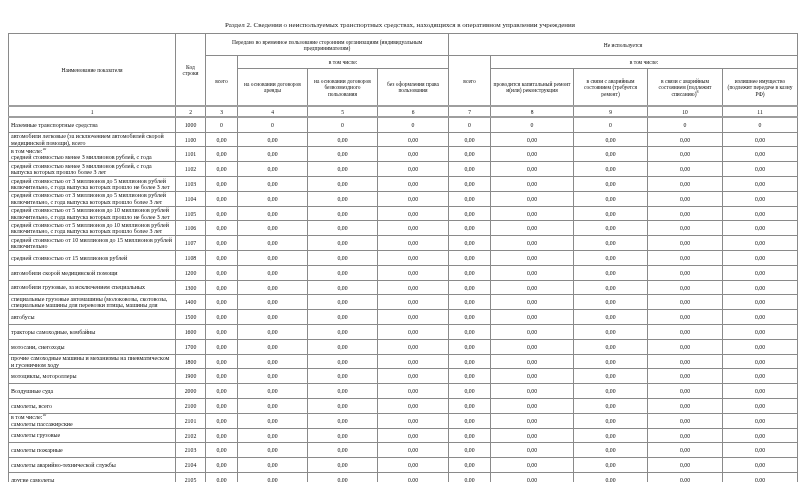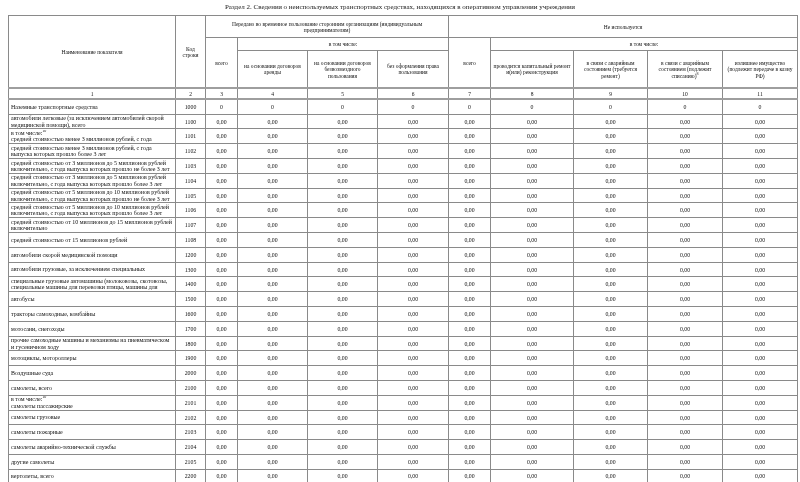--- a/index.html
+++ b/index.html
@@ -2,21 +2,21 @@
 <html><head>
 <meta charset="utf-8">
 <style>
   html,body { margin:0; padding:0; background:#fff; }
   .page {
     position:relative; width:800px; height:482px; background:#ffffff;
     overflow:hidden; color:#000;
     font-family:"Liberation Serif","DejaVu Serif",serif;
   }
   .doc-title {
-    text-align:center; font-size:7px; line-height:1.2; padding-top:3px;
+    text-align:center; font-size:7px; line-height:1.2; padding-top:21px;
     color:#1a1a1a;
   }
   table.main {
     border-collapse:collapse; table-layout:fixed;
     margin:4px 0 0 8px; width:789px;
     border:1.5px solid #4f4f4f; border-bottom:3px solid #4f4f4f;
   }
   th, td {
     border:1px solid #8a8a8a; padding:0 2px; overflow:hidden;
     color:#111;

